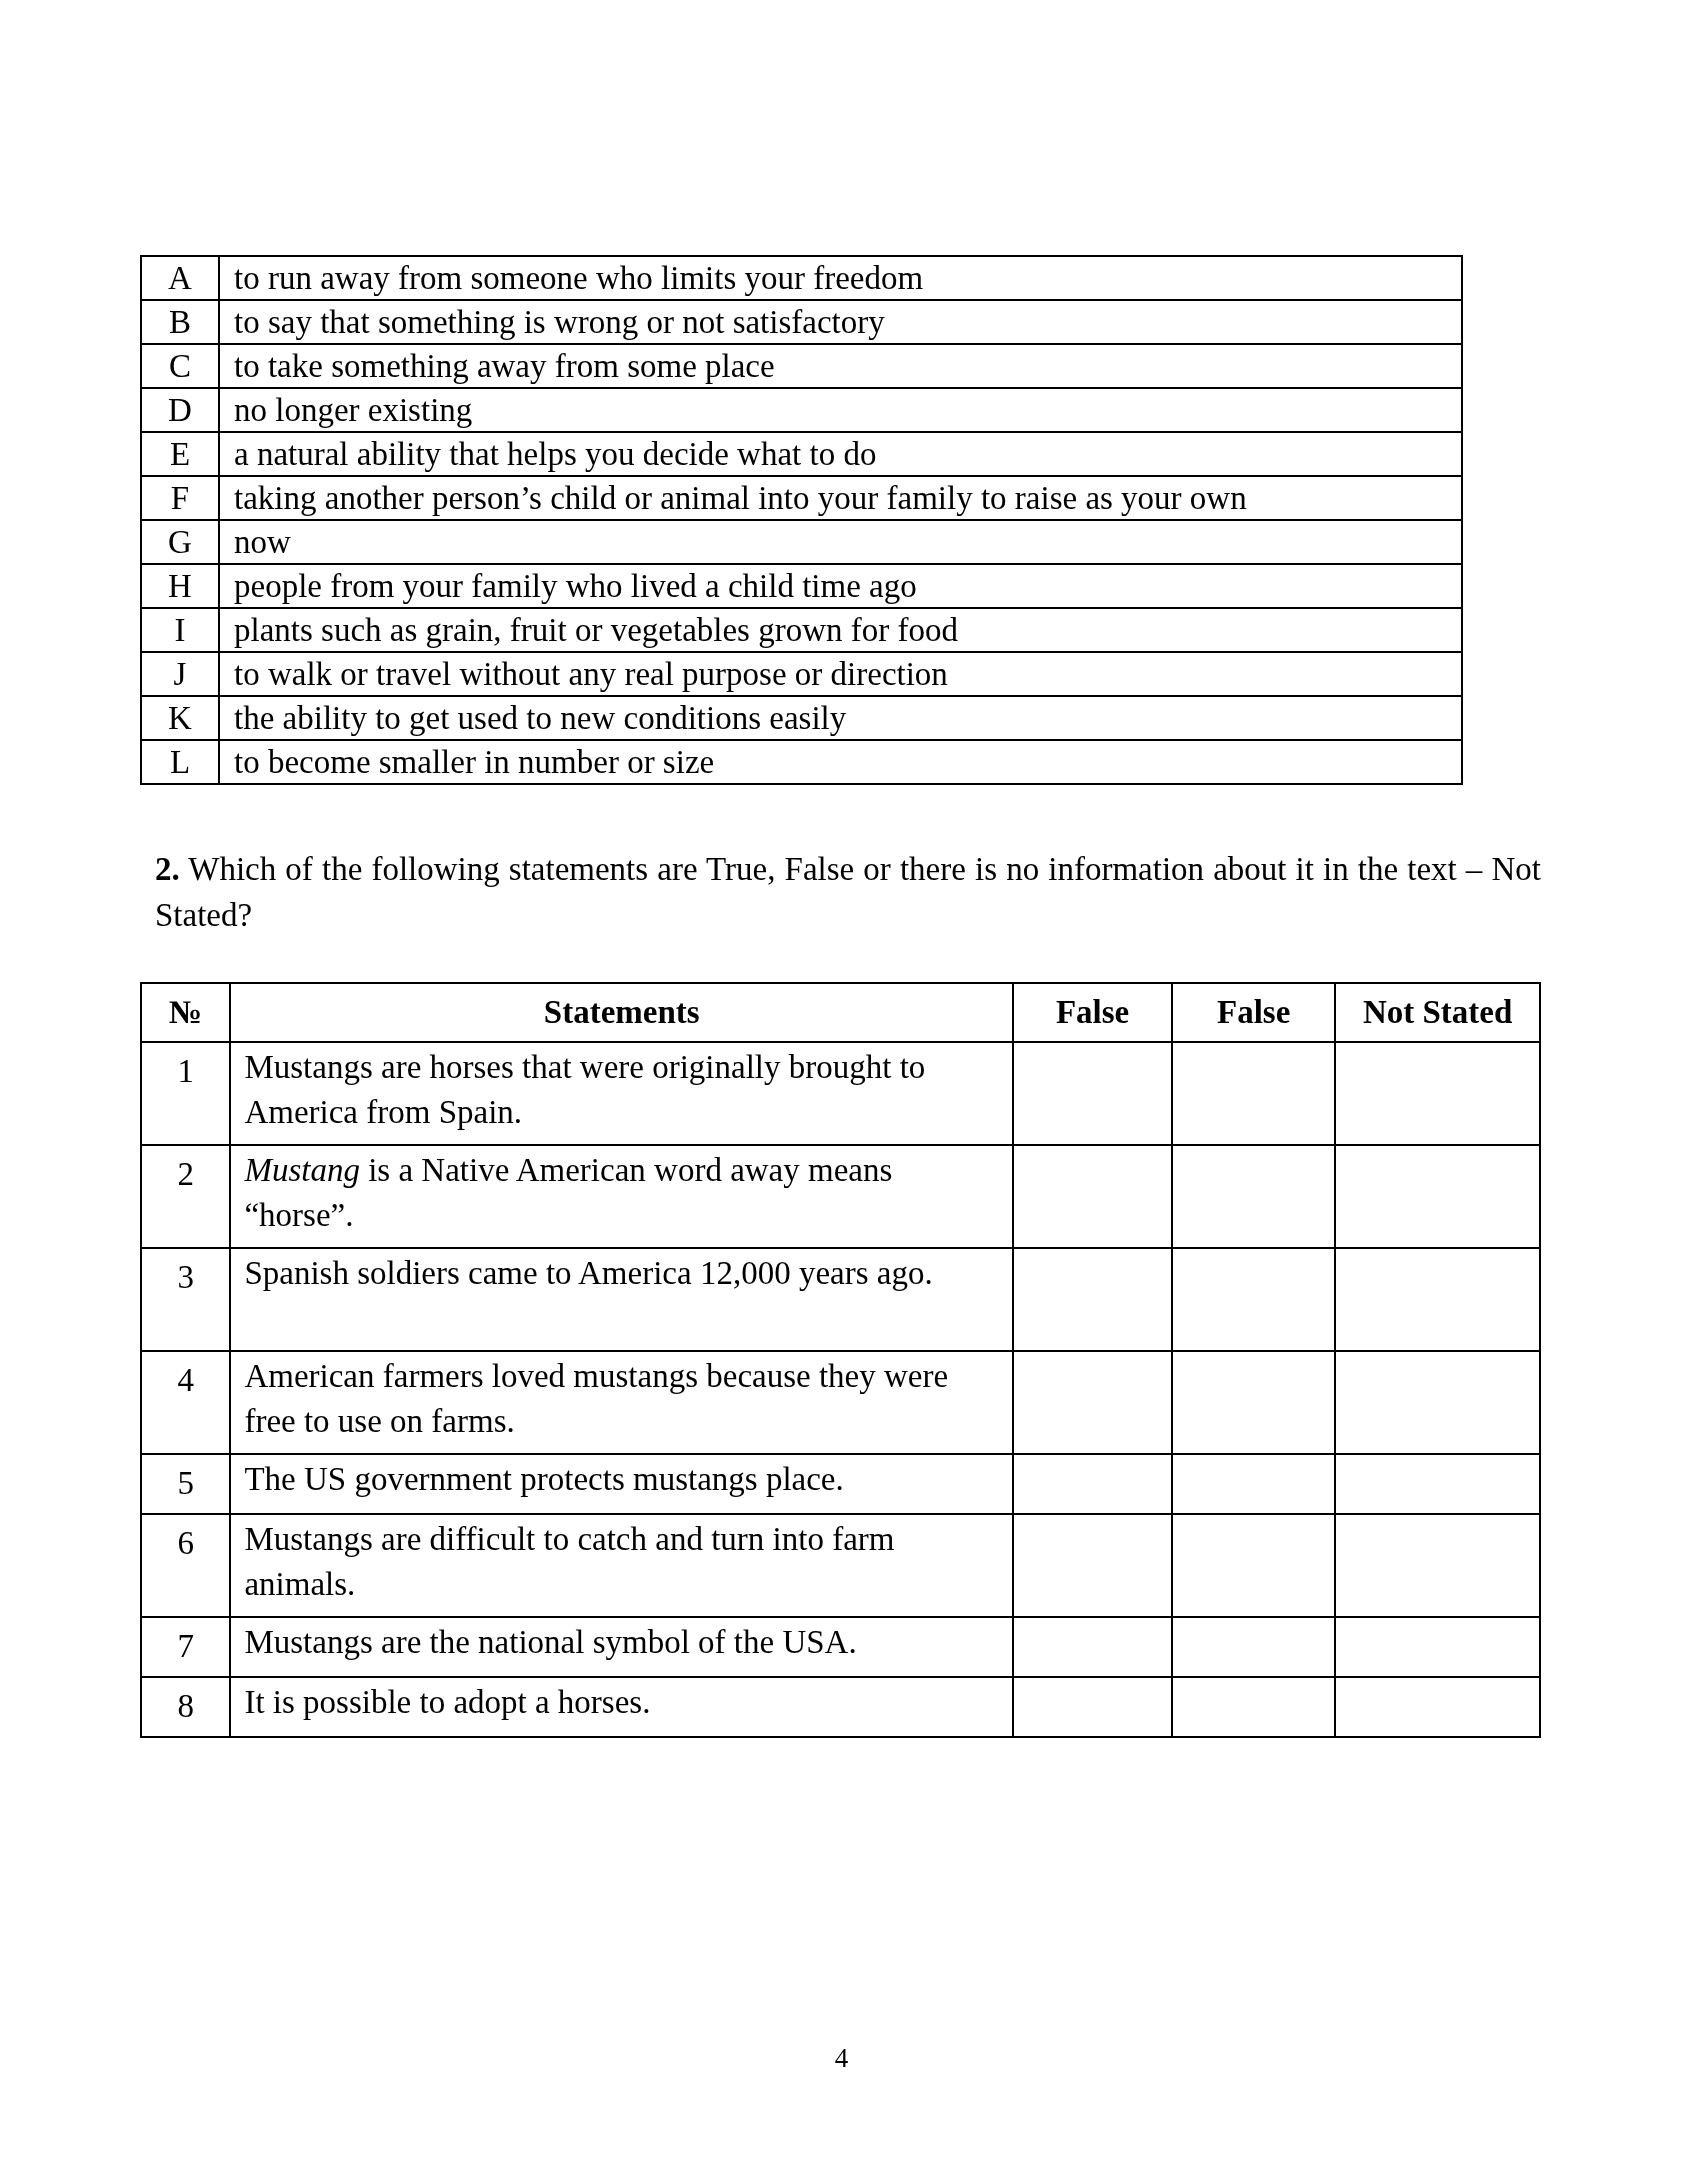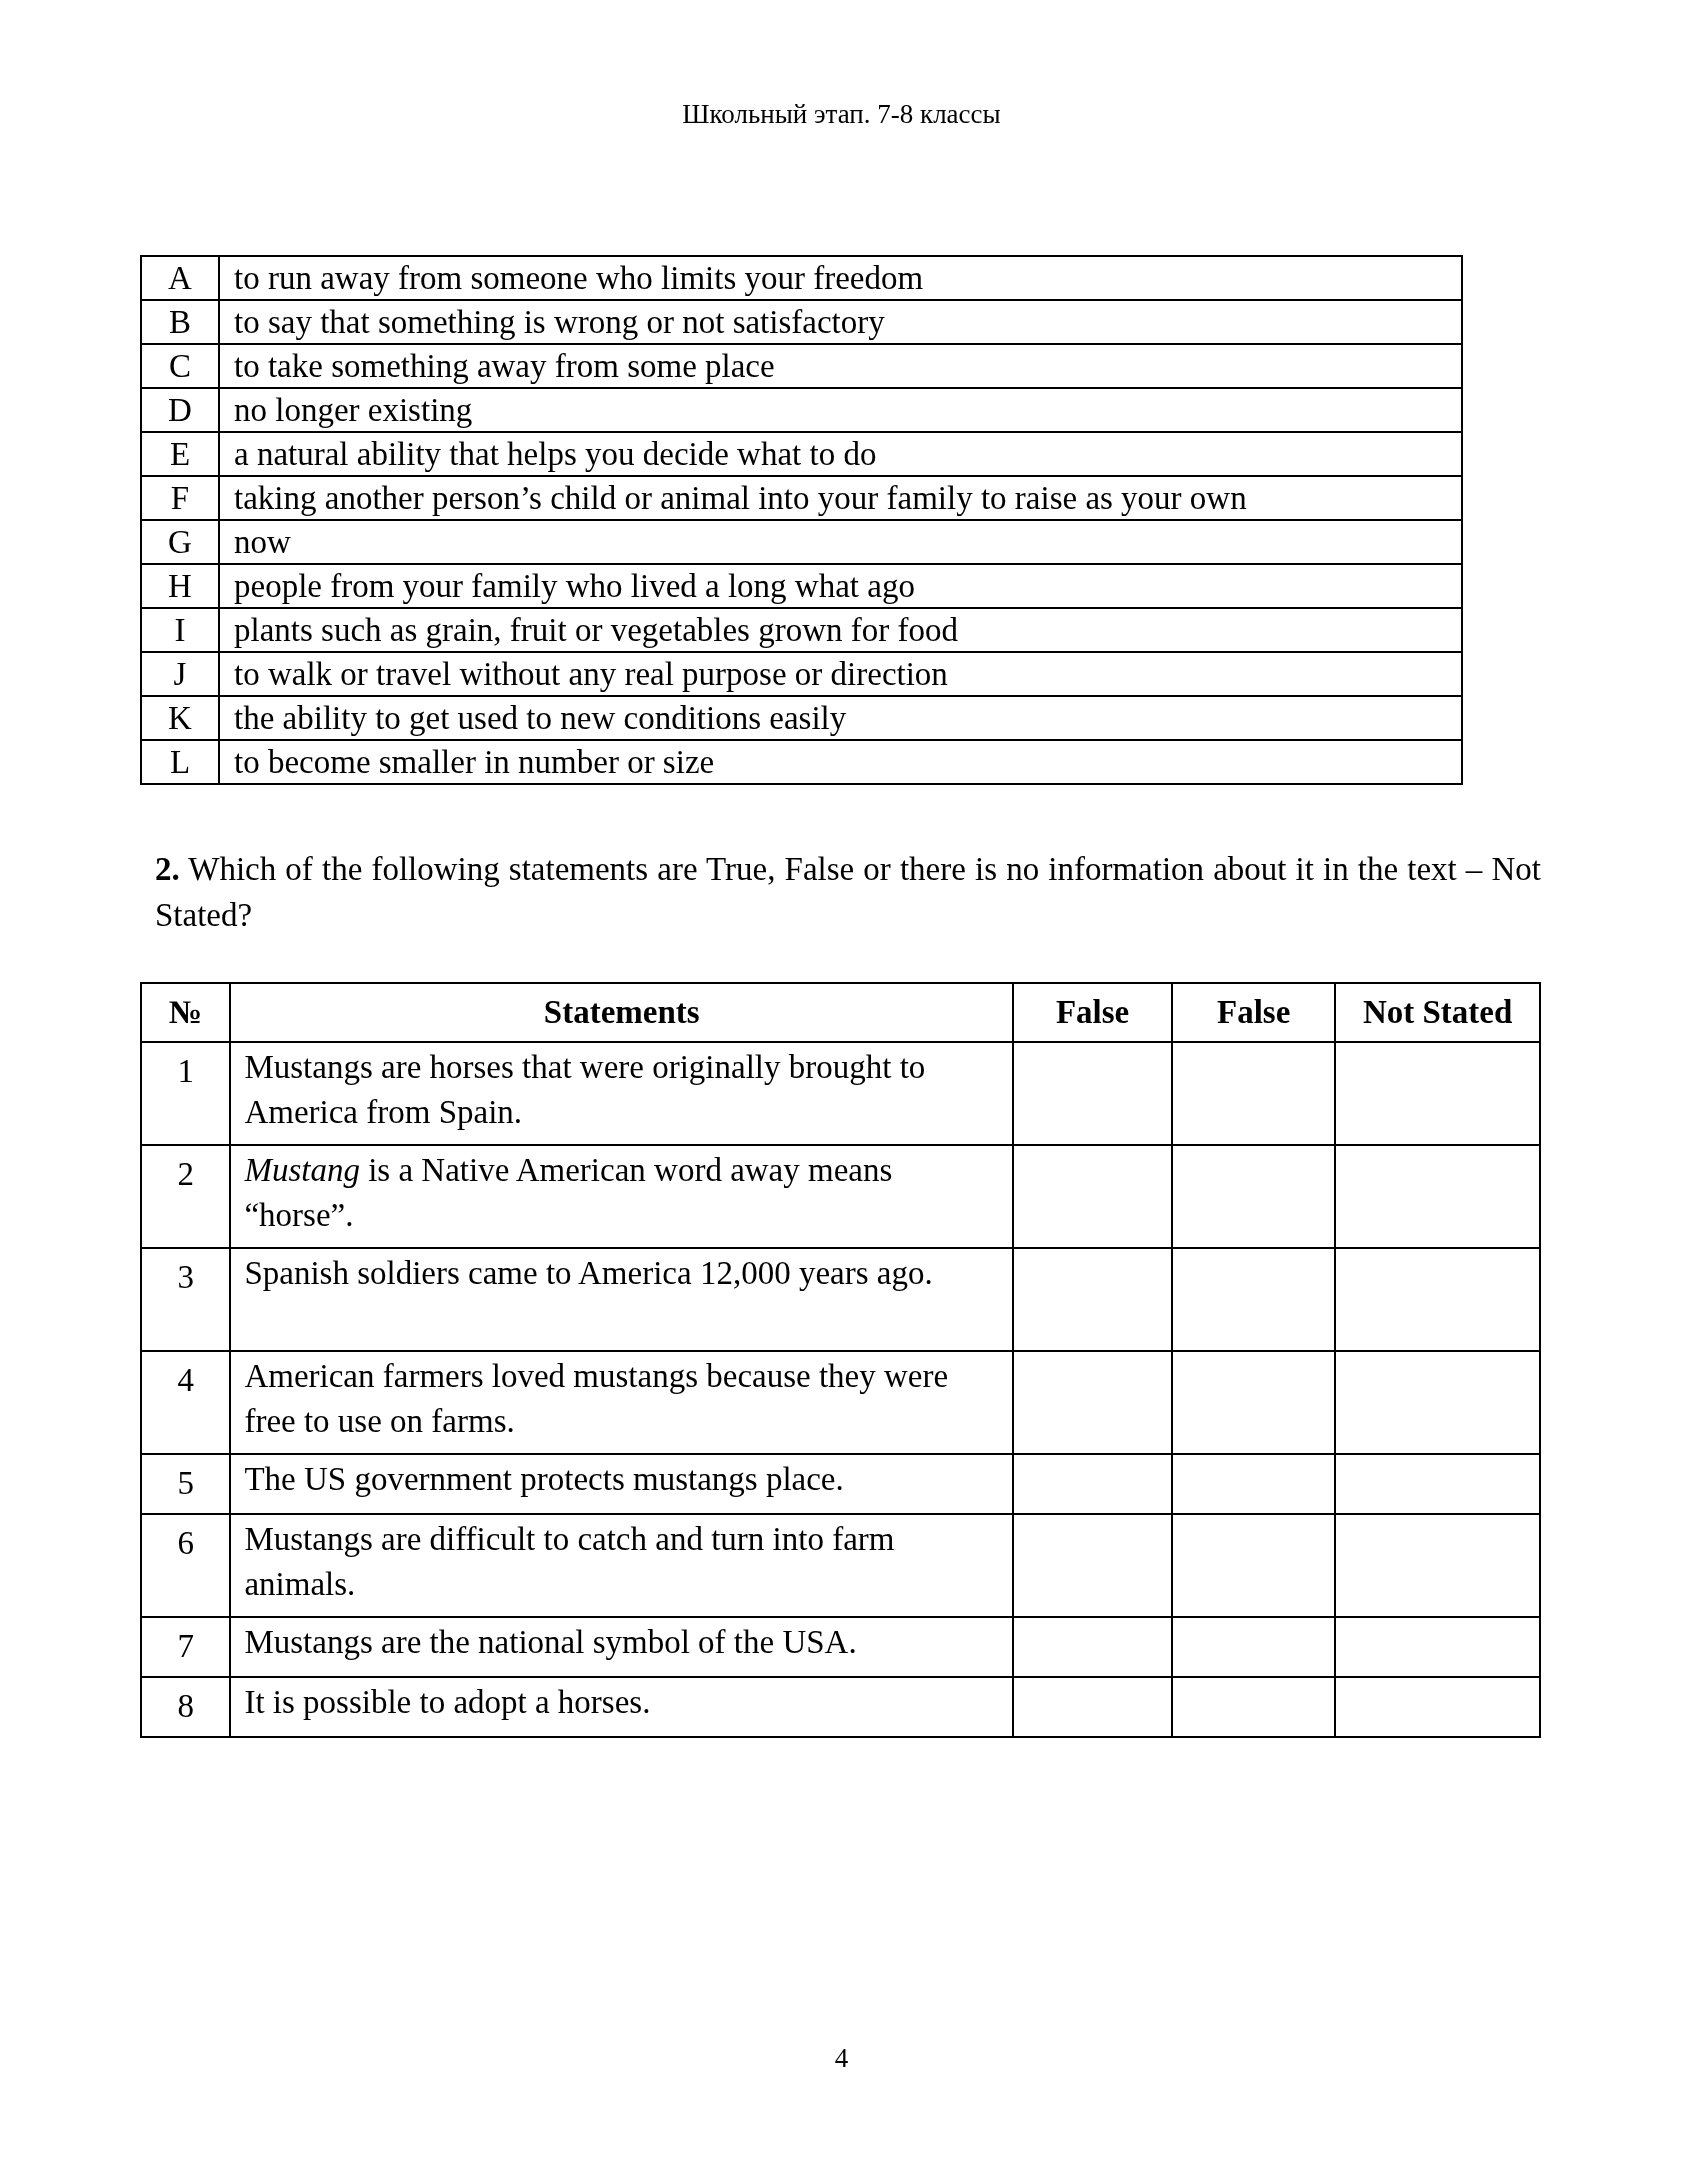--- a/index.html
+++ b/index.html
@@ -43,21 +43,20 @@
 
   .pagenum {
     position: absolute; left: 0; width: 1683px; top: 2043px;
     text-align: center; font-size: 27px;
   }
 </style>
 </head>
 <body>
 
 <div class="header">
-  <div>Школьный этап. 7-8 классы</div>
 </div>
 
 <table id="defs">
   <tbody>
     <tr>
         <td class="letter">A</td>
         <td class="text">to run away from someone who limits your freedom</td>
       </tr>
     <tr>
         <td class="letter">B</td>
@@ -78,21 +77,21 @@
     <tr>
         <td class="letter">F</td>
         <td class="text">taking another person’s child or animal into your family to raise as your own</td>
       </tr>
     <tr>
         <td class="letter">G</td>
         <td class="text">now</td>
       </tr>
     <tr>
         <td class="letter">H</td>
-        <td class="text">people from your family who lived a long what ago</td>
+        <td class="text">people from your family who lived a child time ago</td>
       </tr>
     <tr>
         <td class="letter">I</td>
         <td class="text">plants such as grain, fruit or vegetables grown for food</td>
       </tr>
     <tr>
         <td class="letter">J</td>
         <td class="text">to walk or travel without any real purpose or direction</td>
       </tr>
     <tr>

